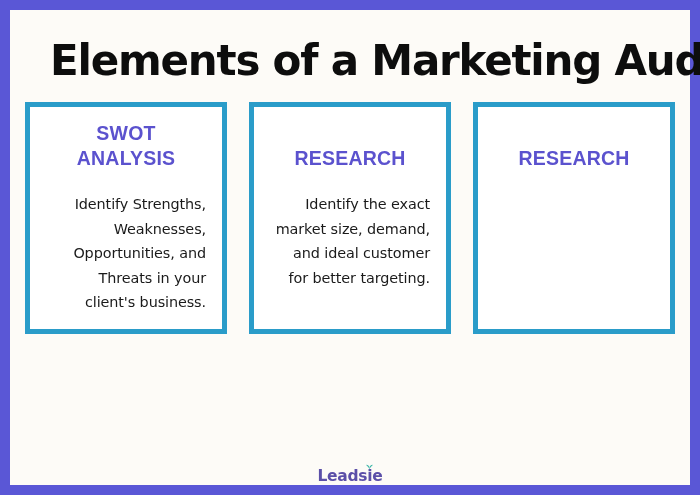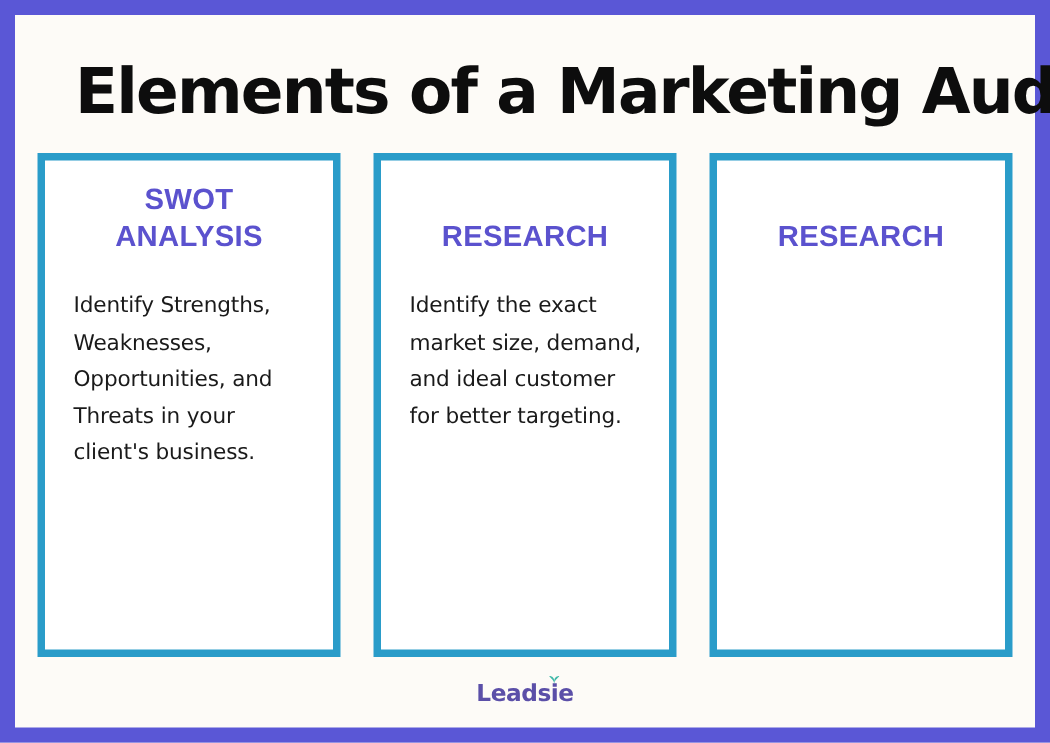--- a/index.html
+++ b/index.html
@@ -53,21 +53,21 @@
     display: flex;
     flex-direction: row;
     justify-content: space-between;
     padding: 18px 15px 0 15px;
     flex: 1 1 auto;
   }
 
   .card {
     box-sizing: border-box;
     width: 202px;
-    height: 336px;
+    height: 232px;
     border: 5px solid #2a9cc9;
     background: #ffffff;
     padding: 14px 16px 0 16px;
     display: flex;
     flex-direction: column;
   }
 
   .card-heading {
     margin: 0;
     font-family: "Liberation Sans", sans-serif;
@@ -80,29 +80,29 @@
   }
 
   .card-body {
     margin: 0;
     padding-top: 21px;
     padding-left: 3px;
     font-family: "DejaVu Sans", sans-serif;
     font-size: 14.4px;
     line-height: 24.6px;
     color: #1a1a1a;
-    text-align: left;
+    text-align: right;
     letter-spacing: -0.1px;
   }
 
   
   .footer {
     height: 48px;
     display: flex;
-    align-items: center;
+    align-items: flex-end;
     justify-content: center;
   }
 
   .logo {
     display: inline-flex;
     align-items: flex-end;
     position: relative;
     font-family: "DejaVu Sans", sans-serif;
     font-size: 15.5px;
     font-weight: bold;

